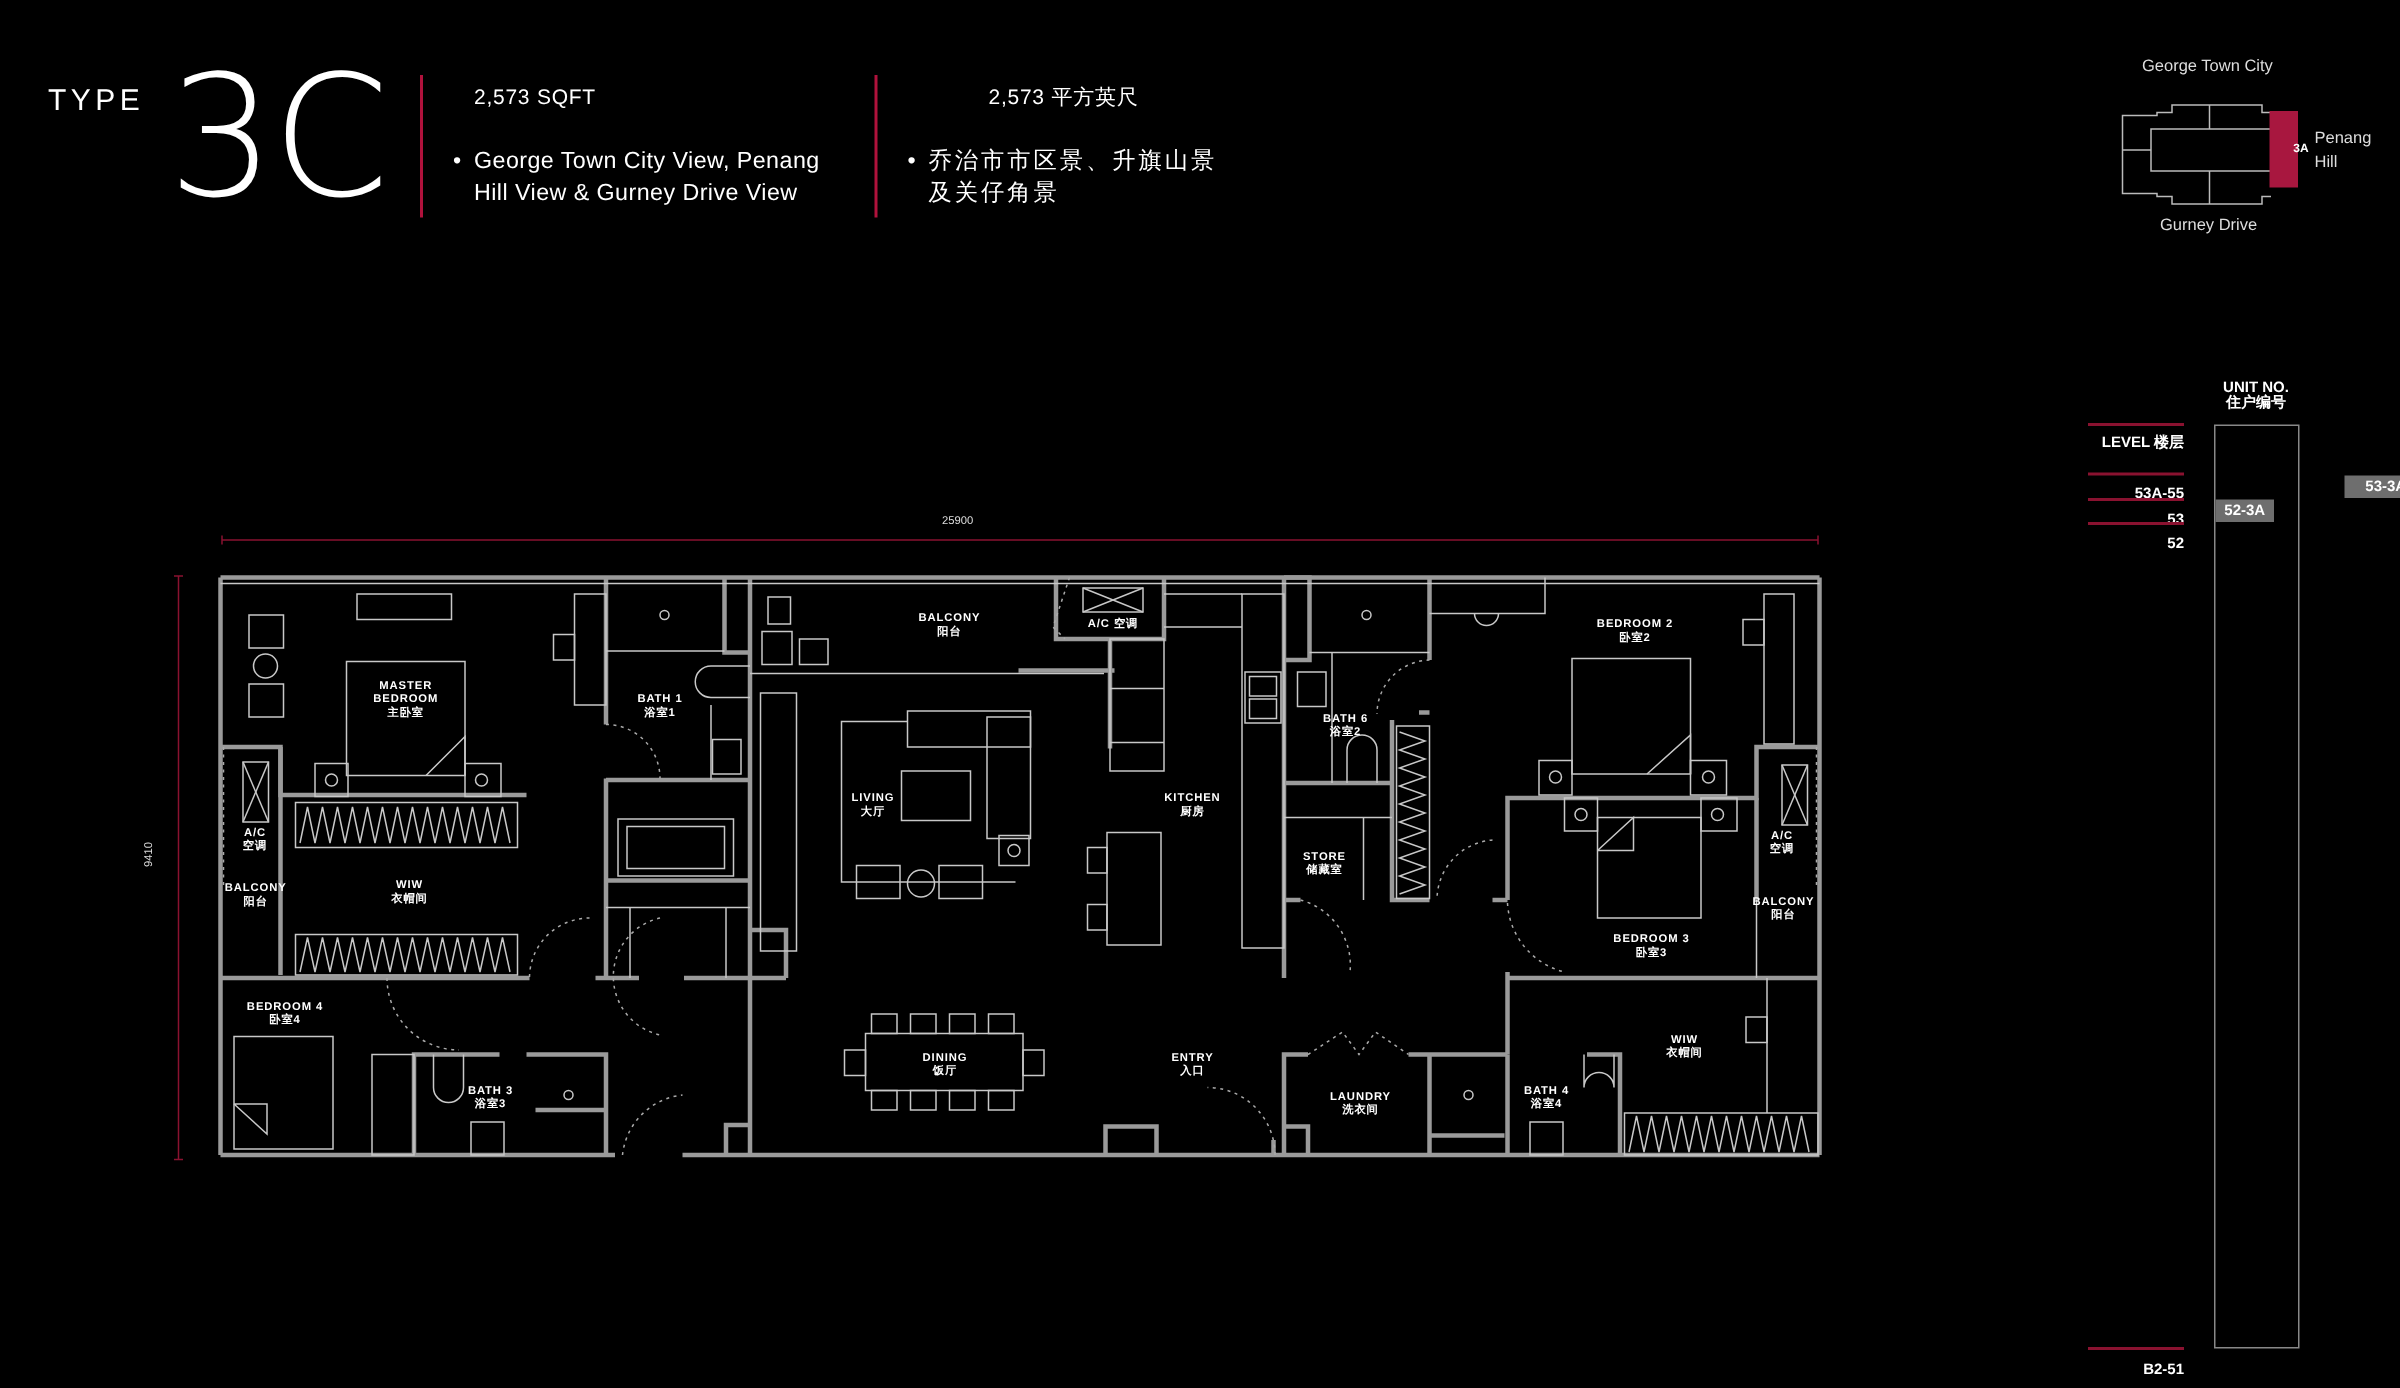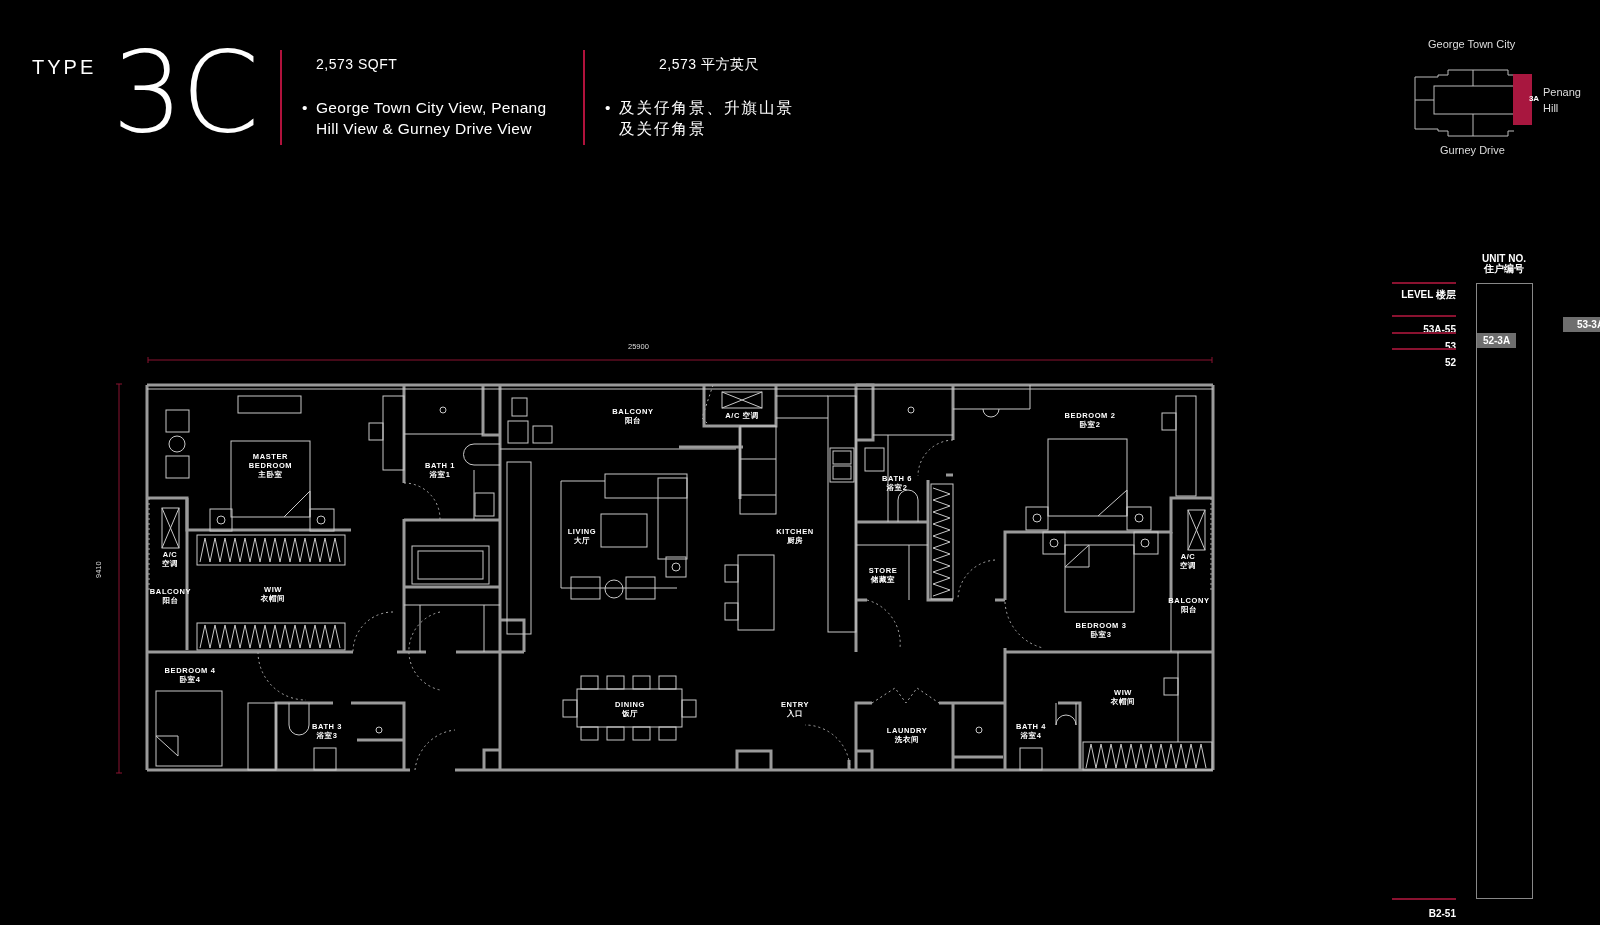--- a/index.html
+++ b/index.html
@@ -29,21 +29,21 @@
 <div class="abs bullet" style="left:316px;top:97px;">
   <span class="dot">•</span>
   <div>George Town City View, Penang</div>
   <div>Hill View &amp; Gurney Drive View</div>
 </div>
 
 <div class="abs vline" style="left:583px;top:50px;height:95px;"></div>
 <div class="abs sqft" style="left:619px;top:56px;margin-left:40px;">2,573 平方英尺</div>
 <div class="abs bullet" style="left:619px;top:97px;letter-spacing:2px;">
   <span class="dot">•</span>
-  <div>及关仔角景、升旗山景</div>
+  <div>乔治市市区景、升旗山景</div>
   <div>及关仔角景</div>
 </div>
 
 <div class="abs keyplan-txt" style="left:1428px;top:38px;">George Town City</div>
 <div class="abs keyplan-txt" style="left:1440px;top:144px;">Gurney Drive</div>
 <div class="abs keyplan-txt" style="left:1543px;top:84px;line-height:16px;">
   <div>Penang</div>
   <div>Hill</div>
 </div>
 <svg width="1600" height="925" style="pointer-events:none;">

